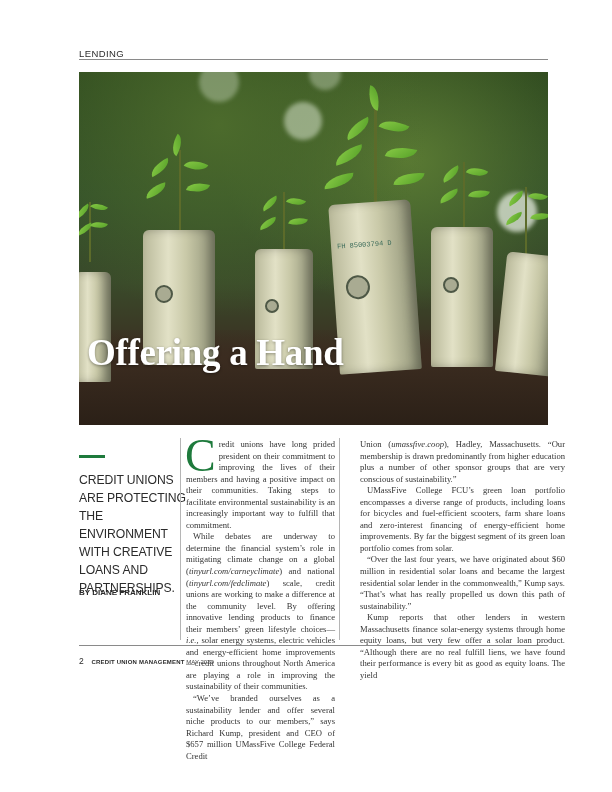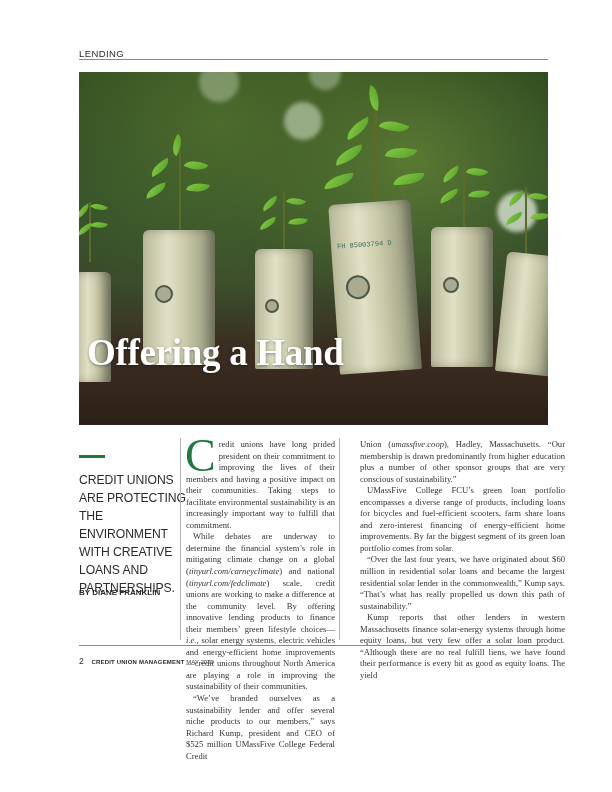--- a/index.html
+++ b/index.html
@@ -169,21 +169,21 @@
 <div class="byline">BY DIANE FRANKLIN</div>
 
 <div class="col-rule" style="left:180px;"></div>
 <div class="col" style="left:186px;width:149px;">
   <p class="first">
     <span class="dropcap">C</span><span>redit unions have long prided president on their commitment to improving the lives of their members and having a positive impact on their communities. Taking steps to facilitate environmental sustainability is an increasingly important way to fulfill that commitment.</span>
   </p>
   <p>
     While debates are underway to determine the financial system’s role in mitigating climate change on a global (<em>tinyurl.com/carneyclimate</em>) and national (<em>tinyurl.com/fedclimate</em>) scale, credit unions are working to make a difference at the community level. By offering innovative lending products to finance their members’ green lifestyle choices—<em>i.e.,</em> solar energy systems, electric vehicles and energy-efficient home improvements—credit unions throughout North America are playing a role in improving the sustainability of their communities.
   </p>
-  <p>“We’ve branded ourselves as a sustainability lender and offer several niche products to our members,” says Richard Kump, president and CEO of $525 million UMassFive College Federal Credit</p>
+  <p>“We’ve branded ourselves as a sustainability lender and offer several niche products to our members,” says Richard Kump, president and CEO of $657 million UMassFive College Federal Credit</p>
 </div>
 
 <div class="col-rule" style="left:339px;"></div>
 <div class="col" style="left:360px;width:205px;">
   <p class="first"><span>Union (</span><em>umassfive.coop</em><span>), Hadley, Massachusetts. “Our membership is drawn predominantly from higher education plus a number of other sponsor groups that are very conscious of sustainability.”</span></p>
   <p>UMassFive College FCU’s green loan portfolio encompasses a diverse range of products, including loans for bicycles and fuel-efficient scooters, farm share loans and zero-interest financing of energy-efficient home improvements. By far the biggest segment of its green loan portfolio comes from solar.</p>
   <p>“Over the last four years, we have originated about $60 million in residential solar loans and became the largest residential solar lender in the commonwealth,” Kump says. “That’s what has really propelled us down this path of sustainability.”</p>
   <p>Kump reports that other lenders in western Massachusetts finance solar-energy systems through home equity loans, but very few offer a solar loan product. “Although there are no real fulfill liens, we have found their performance is every bit as good as equity loans. The yield</p>
 </div>
 

